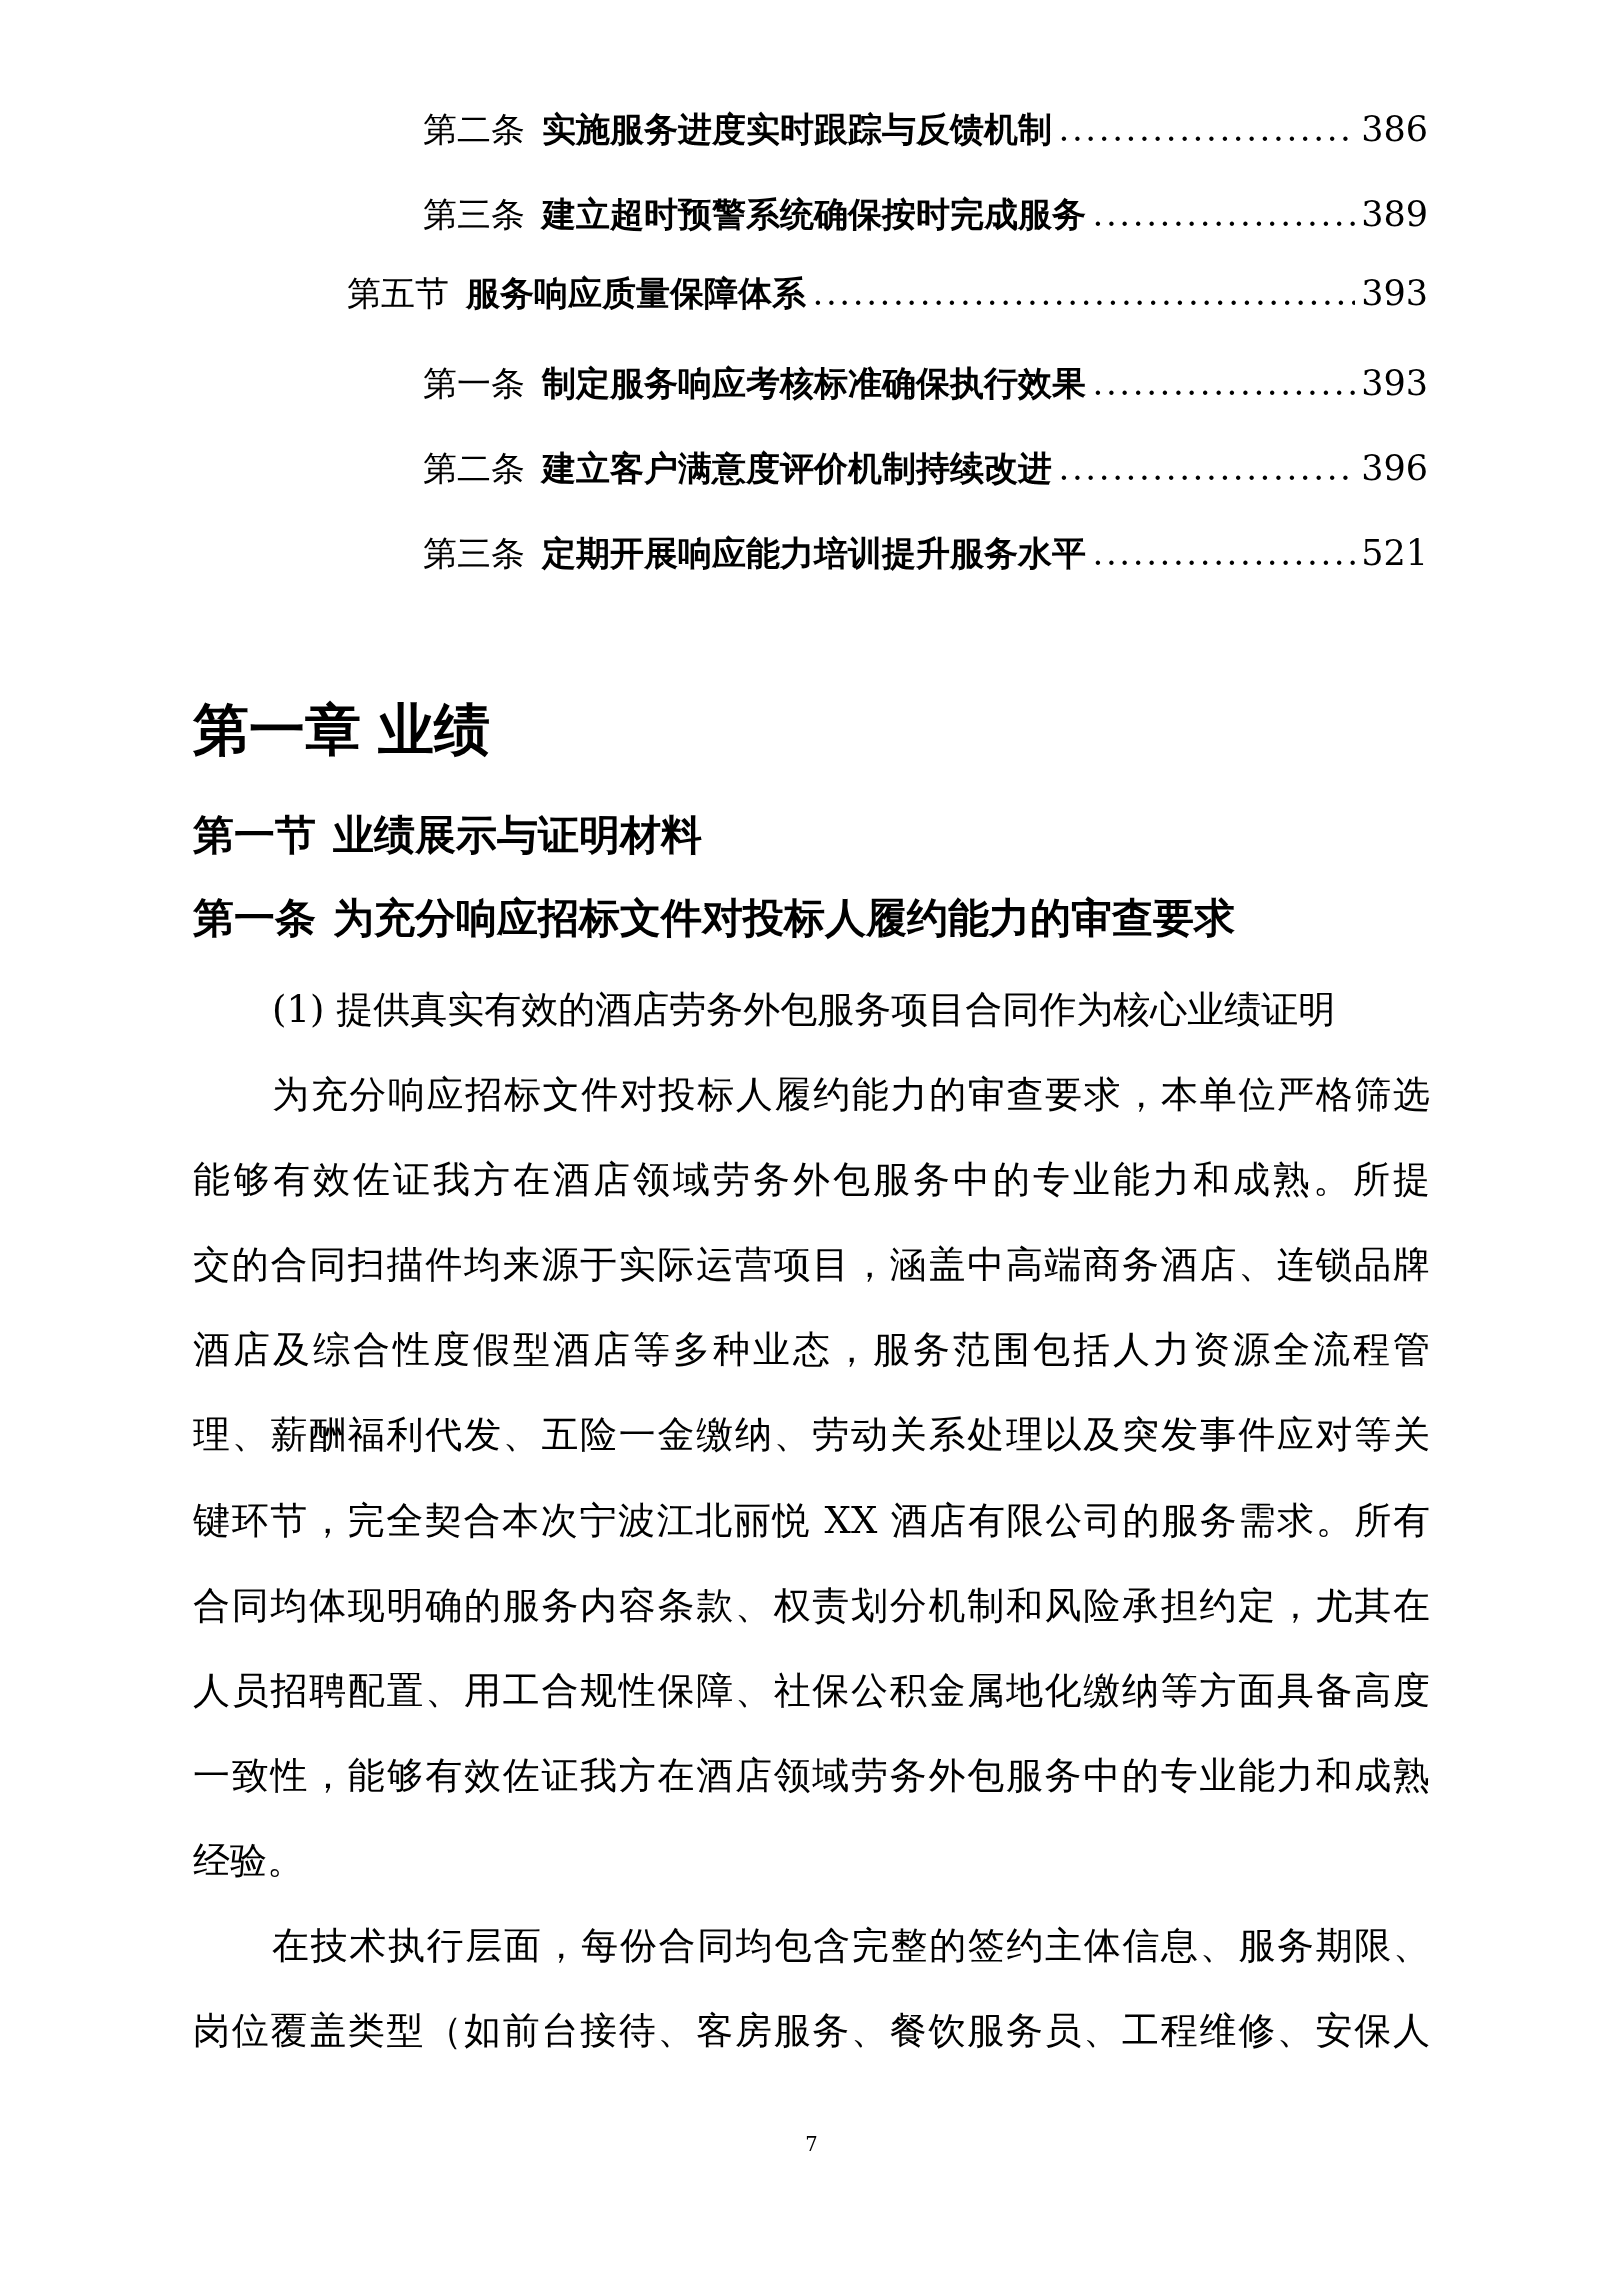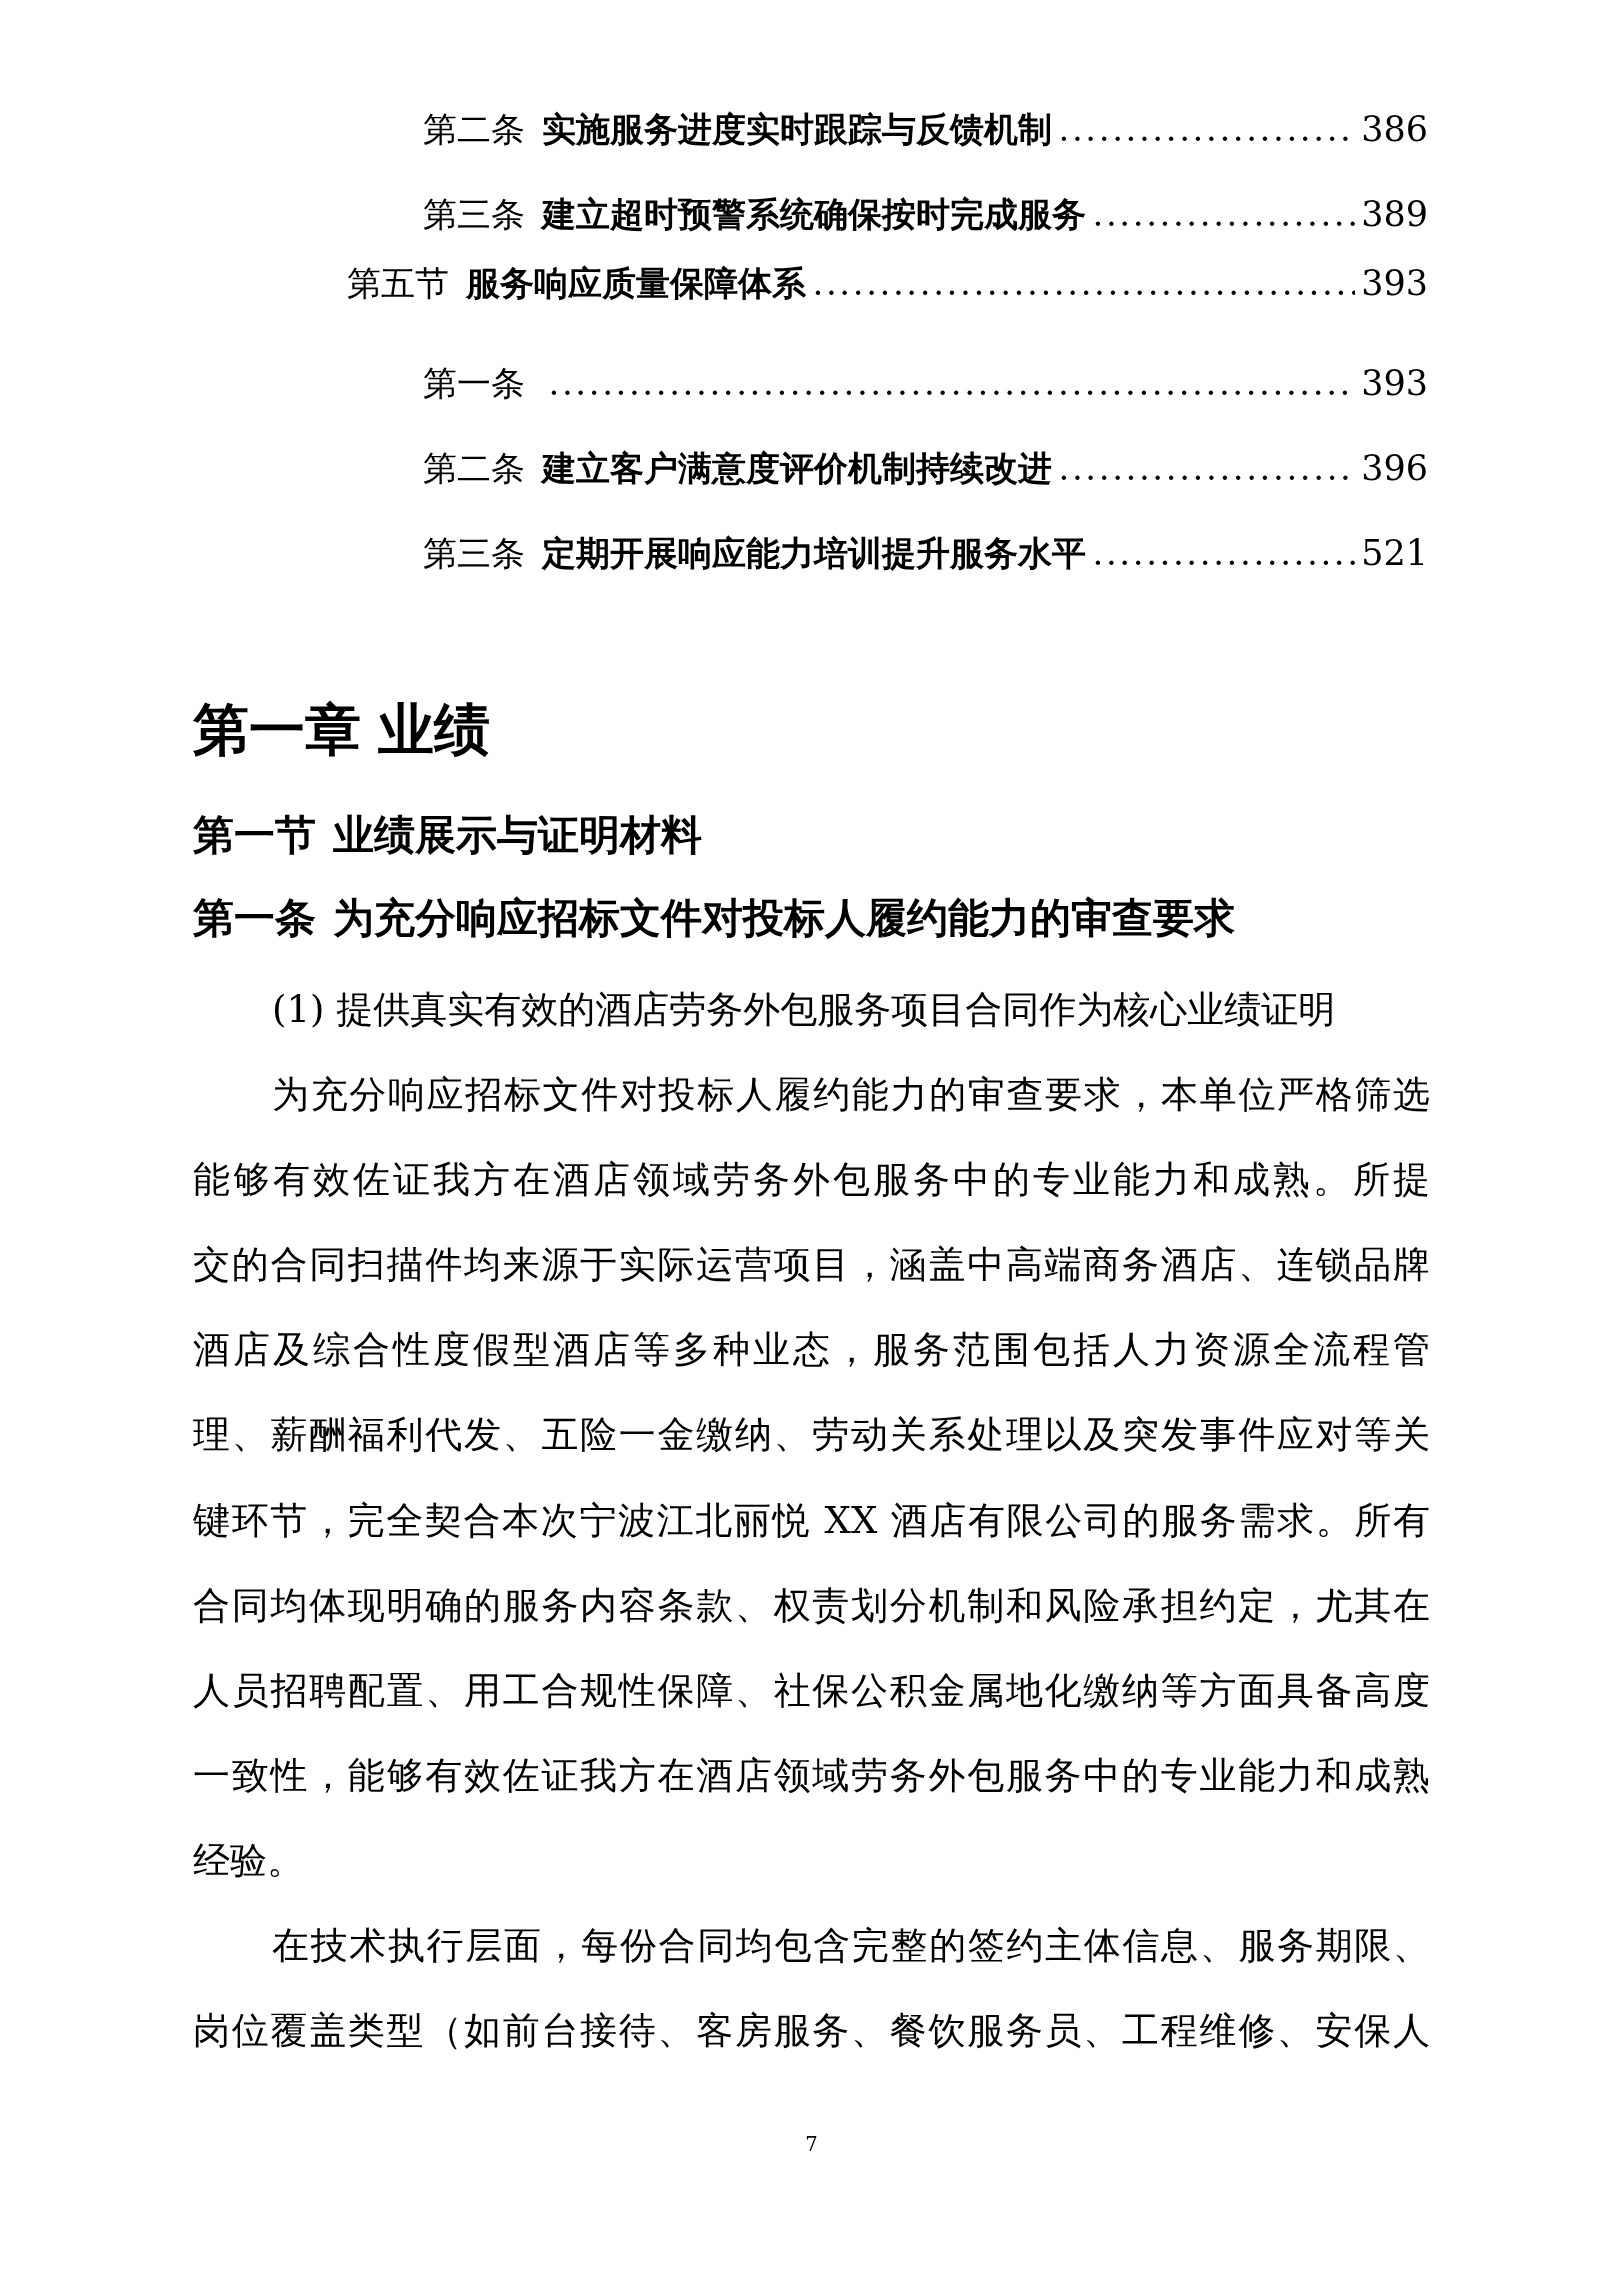--- a/index.html
+++ b/index.html
@@ -126,28 +126,29 @@
     <span class="toc-title">实施服务进度实时跟踪与反馈机制</span>
     <span class="toc-dots"></span>
     <span class="toc-page">386</span>
   </div>
   <div class="toc-row level-article" style="top:173px;">
     <span class="toc-num">第三条</span>
     <span class="toc-title">建立超时预警系统确保按时完成服务</span>
     <span class="toc-dots"></span>
     <span class="toc-page">389</span>
   </div>
-  <div class="toc-row level-section" style="top:242px;text-align:right;">
+  <div class="toc-row level-section" style="top:252px;text-align:right;">
     <span class="toc-num">第五节</span>
     <span class="toc-title">服务响应质量保障体系</span>
     <span class="toc-dots"></span>
     <span class="toc-page">393</span>
   </div>
   <div class="toc-row level-article" style="top:342px;">
     <span class="toc-num">第一条</span>
+    <span class="toc-title">制定服务响应考核标准确保执行效果</span>
     <span class="toc-dots"></span>
     <span class="toc-page">393</span>
   </div>
   <div class="toc-row level-article" style="top:427px;">
     <span class="toc-num">第二条</span>
     <span class="toc-title">建立客户满意度评价机制持续改进</span>
     <span class="toc-dots"></span>
     <span class="toc-page">396</span>
   </div>
   <div class="toc-row level-article" style="top:512px;">

